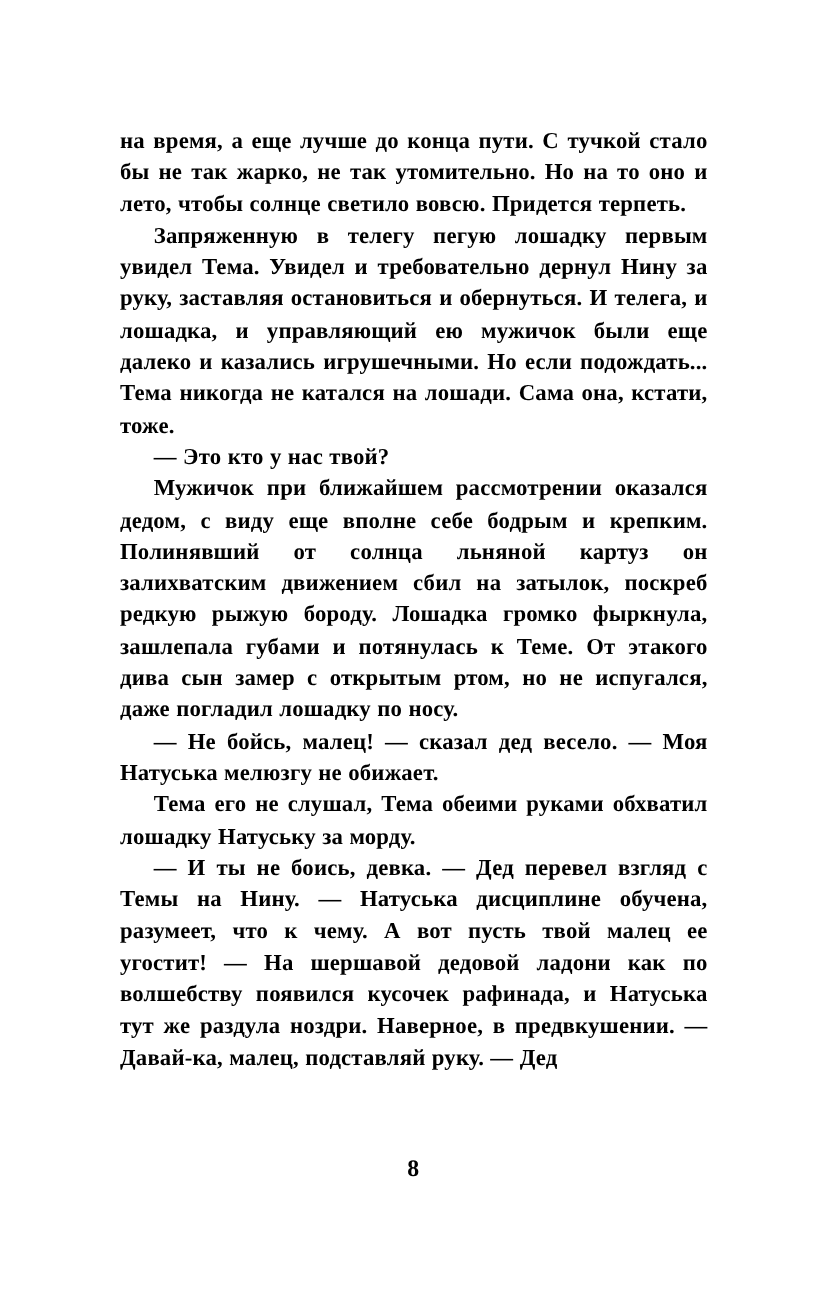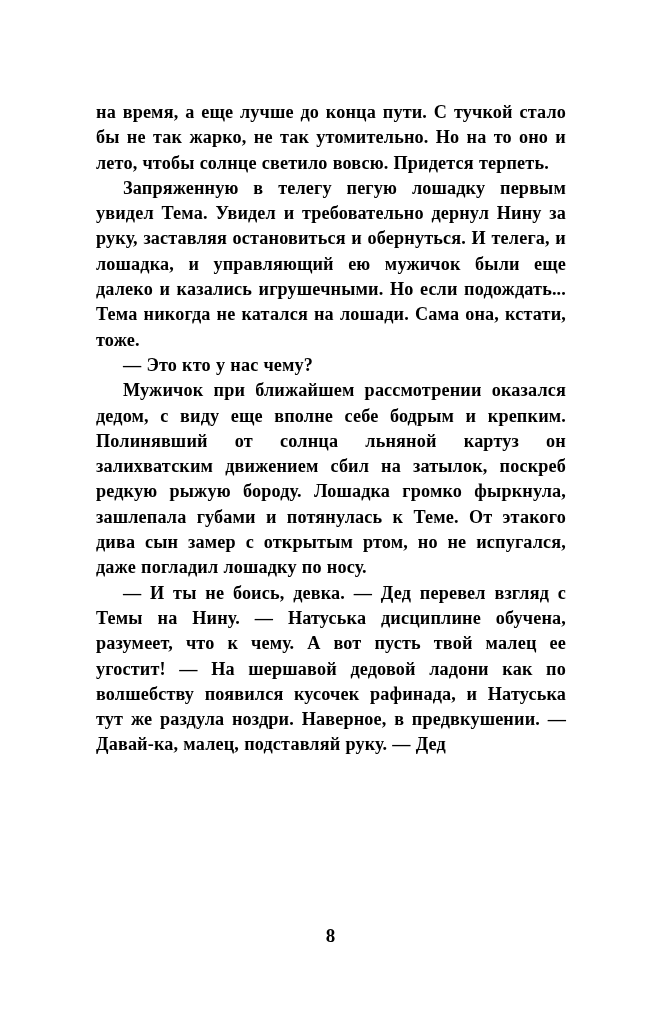--- a/index.html
+++ b/index.html
@@ -51,20 +51,22 @@
   }
 </style>
 </head>
 <body>
 
 <div class="page">
 
   <div class="text-block">
     <p class="para cont">на время, а еще лучше до конца пути. С тучкой стало бы не так жарко, не так утомительно. Но на то оно и лето, чтобы солнце светило вовсю. Придется терпеть.</p>
     <p class="para">Запряженную в телегу пегую лошадку первым увидел Тема. Увидел и требовательно дернул Нину за руку, заставляя остановиться и обернуться. И телега, и лошадка, и управляющий ею мужичок были еще далеко и казались игрушечными. Но если подождать... Тема никогда не катался на лошади. Сама она, кстати, тоже.</p>
-    <p class="para">— Это кто у нас чему?</p>
+    <p class="para">— Это кто у нас твой?</p>
     <p class="para">Мужичок при ближайшем рассмотрении оказался дедом, с виду еще вполне себе бодрым и крепким. Полинявший от солнца льняной картуз он залихватским движением сбил на затылок, поскреб редкую рыжую бороду. Лошадка громко фыркнула, зашлепала губами и потянулась к Теме. От этакого дива сын замер с открытым ртом, но не испугался, даже погладил лошадку по носу.</p>
+    <p class="para">— Не бойсь, малец! — сказал дед весело. — Моя Натуська мелюзгу не обижает.</p>
+    <p class="para">Тема его не слушал, Тема обеими руками обхватил лошадку Натуську за морду.</p>
     <p class="para">— И ты не боись, девка. — Дед перевел взгляд с Темы на Нину. — Натуська дисциплине обучена, разумеет, что к чему. А вот пусть твой малец ее угостит! — На шершавой дедовой ладони как по волшебству появился кусочек рафинада, и Натуська тут же раздула ноздри. Наверное, в предвкушении. — Давай-ка, малец, подставляй руку. — Дед</p>
   </div>
 
   <div class="page-number">8</div>
 
 </div>
 
 </body></html>

